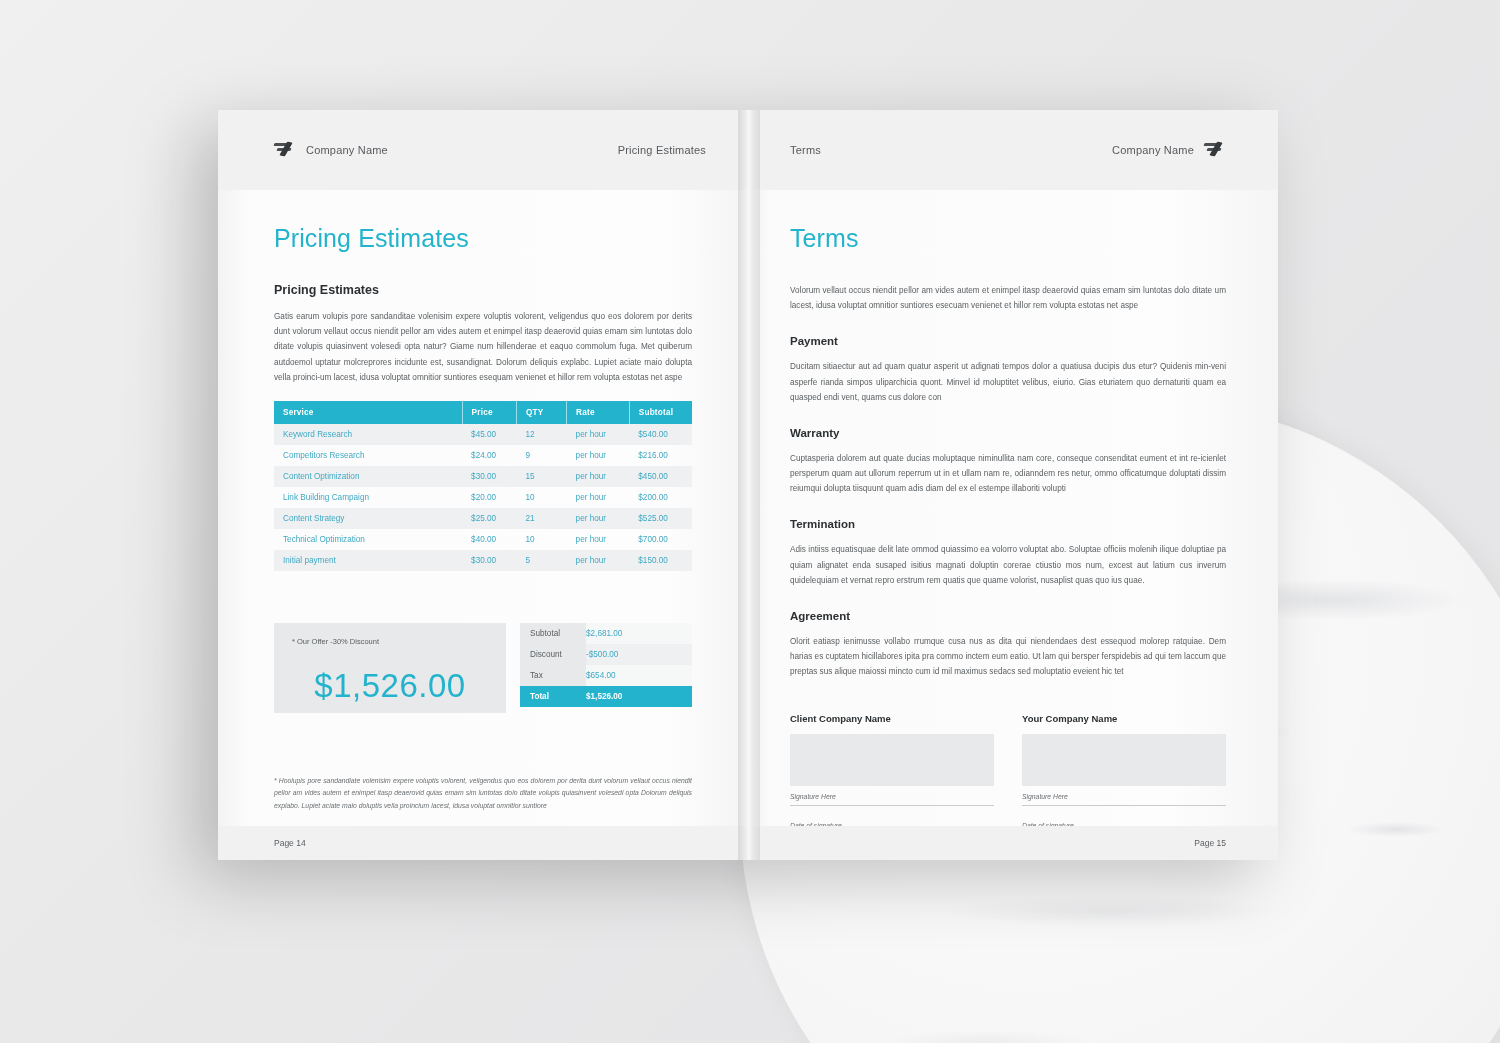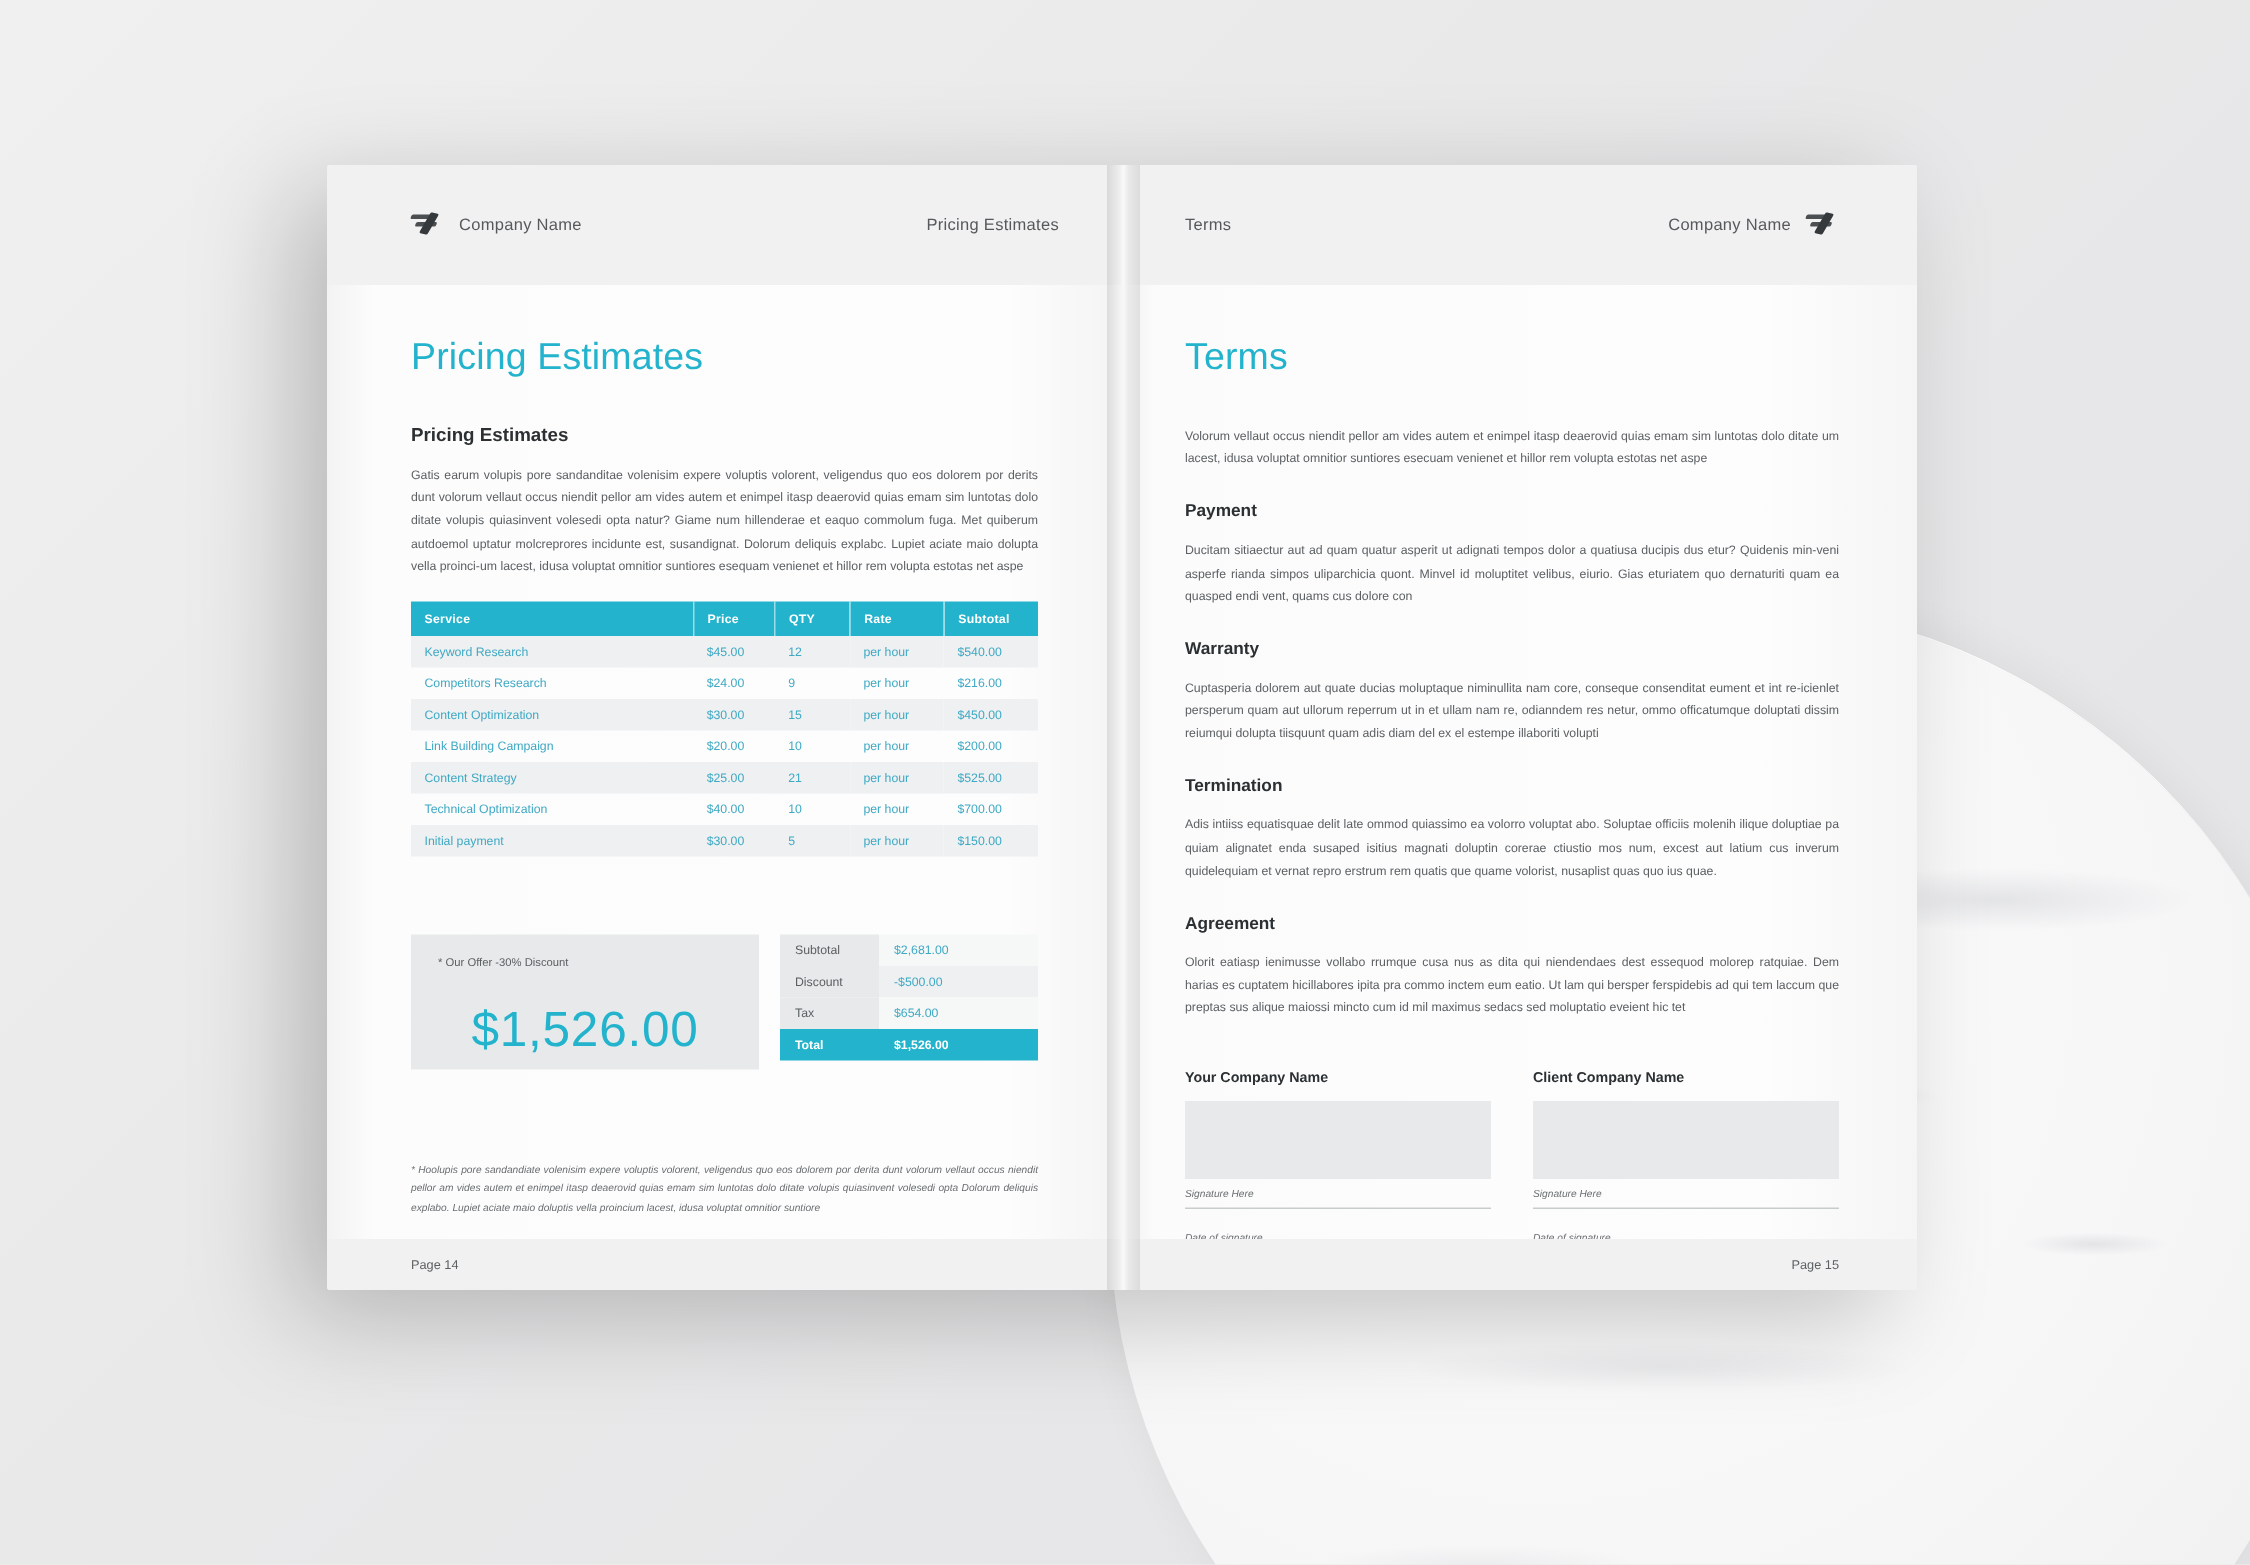--- a/index.html
+++ b/index.html
@@ -233,21 +233,20 @@
     align-items: center;
     padding-left: 10px;
     box-sizing: border-box;
   }
   .totals .trow .val {
     flex: 1;
     color: #3fa9c4;
     height: 100%;
     display: flex;
     align-items: center;
-    padding-left: 10px;
     box-sizing: border-box;
     background: #f6f7f7;
   }
   .totals .trow.alt .val { background: #eef0f1; }
   .totals .trow.total .lbl {
     background: #23b3cc;
     color: #fff;
     font-weight: bold;
   }
   .totals .trow.total .val {
@@ -486,39 +485,39 @@
       <p class="body">Cuptasperia dolorem aut quate ducias moluptaque niminullita nam core, conseque consenditat eument et int re-icienlet persperum quam aut ullorum reperrum ut in et ullam nam re, odianndem res netur, ommo officatumque doluptati dissim reiumqui dolupta tiisquunt quam adis diam del ex el estempe illaboriti volupti</p>
 
       <h3 class="term">Termination</h3>
       <p class="body">Adis intiiss equatisquae delit late ommod quiassimo ea volorro voluptat abo. Soluptae officiis molenih ilique doluptiae pa quiam alignatet enda susaped isitius magnati doluptin corerae ctiustio mos num, excest aut latium cus inverum quidelequiam et vernat repro erstrum rem quatis que quame volorist, nusaplist quas quo ius quae.</p>
 
       <h3 class="term">Agreement</h3>
       <p class="body">Olorit eatiasp ienimusse vollabo rrumque cusa nus as dita qui niendendaes dest essequod molorep ratquiae. Dem harias es cuptatem hicillabores ipita pra commo inctem eum eatio. Ut lam qui bersper ferspidebis ad qui tem laccum que preptas sus alique maiossi mincto cum id mil maximus sedacs sed moluptatio eveient hic tet</p>
 
       <div class="sig-row">
         <div class="sig-col">
+          <div class="sig-title">Client Company Name</div>
+          <div class="sig-box"></div>
+          <div class="sig-label">Signature Here</div>
+          <div class="date-label">Date of signature</div>
+          <div class="date-line">
+            <i style="left:33%"></i>
+              <i style="left:66%"></i>
+          </div>
+        </div>
+        <div class="sig-col">
           <div class="sig-title">Your Company Name</div>
           <div class="sig-box"></div>
           <div class="sig-label">Signature Here</div>
           <div class="date-label">Date of signature</div>
           <div class="date-line">
             <i style="left:33%"></i>
               <i style="left:66%"></i>
           </div>
         </div>
-        <div class="sig-col">
-          <div class="sig-title">Client Company Name</div>
-          <div class="sig-box"></div>
-          <div class="sig-label">Signature Here</div>
-          <div class="date-label">Date of signature</div>
-          <div class="date-line">
-            <i style="left:33%"></i>
-              <i style="left:66%"></i>
-          </div>
-        </div>
       </div>
 
     </div>
 
     <div class="pg-footer">
       <span>Page  15</span>
     </div>
   </div>
 
   <div class="gutter"></div>

